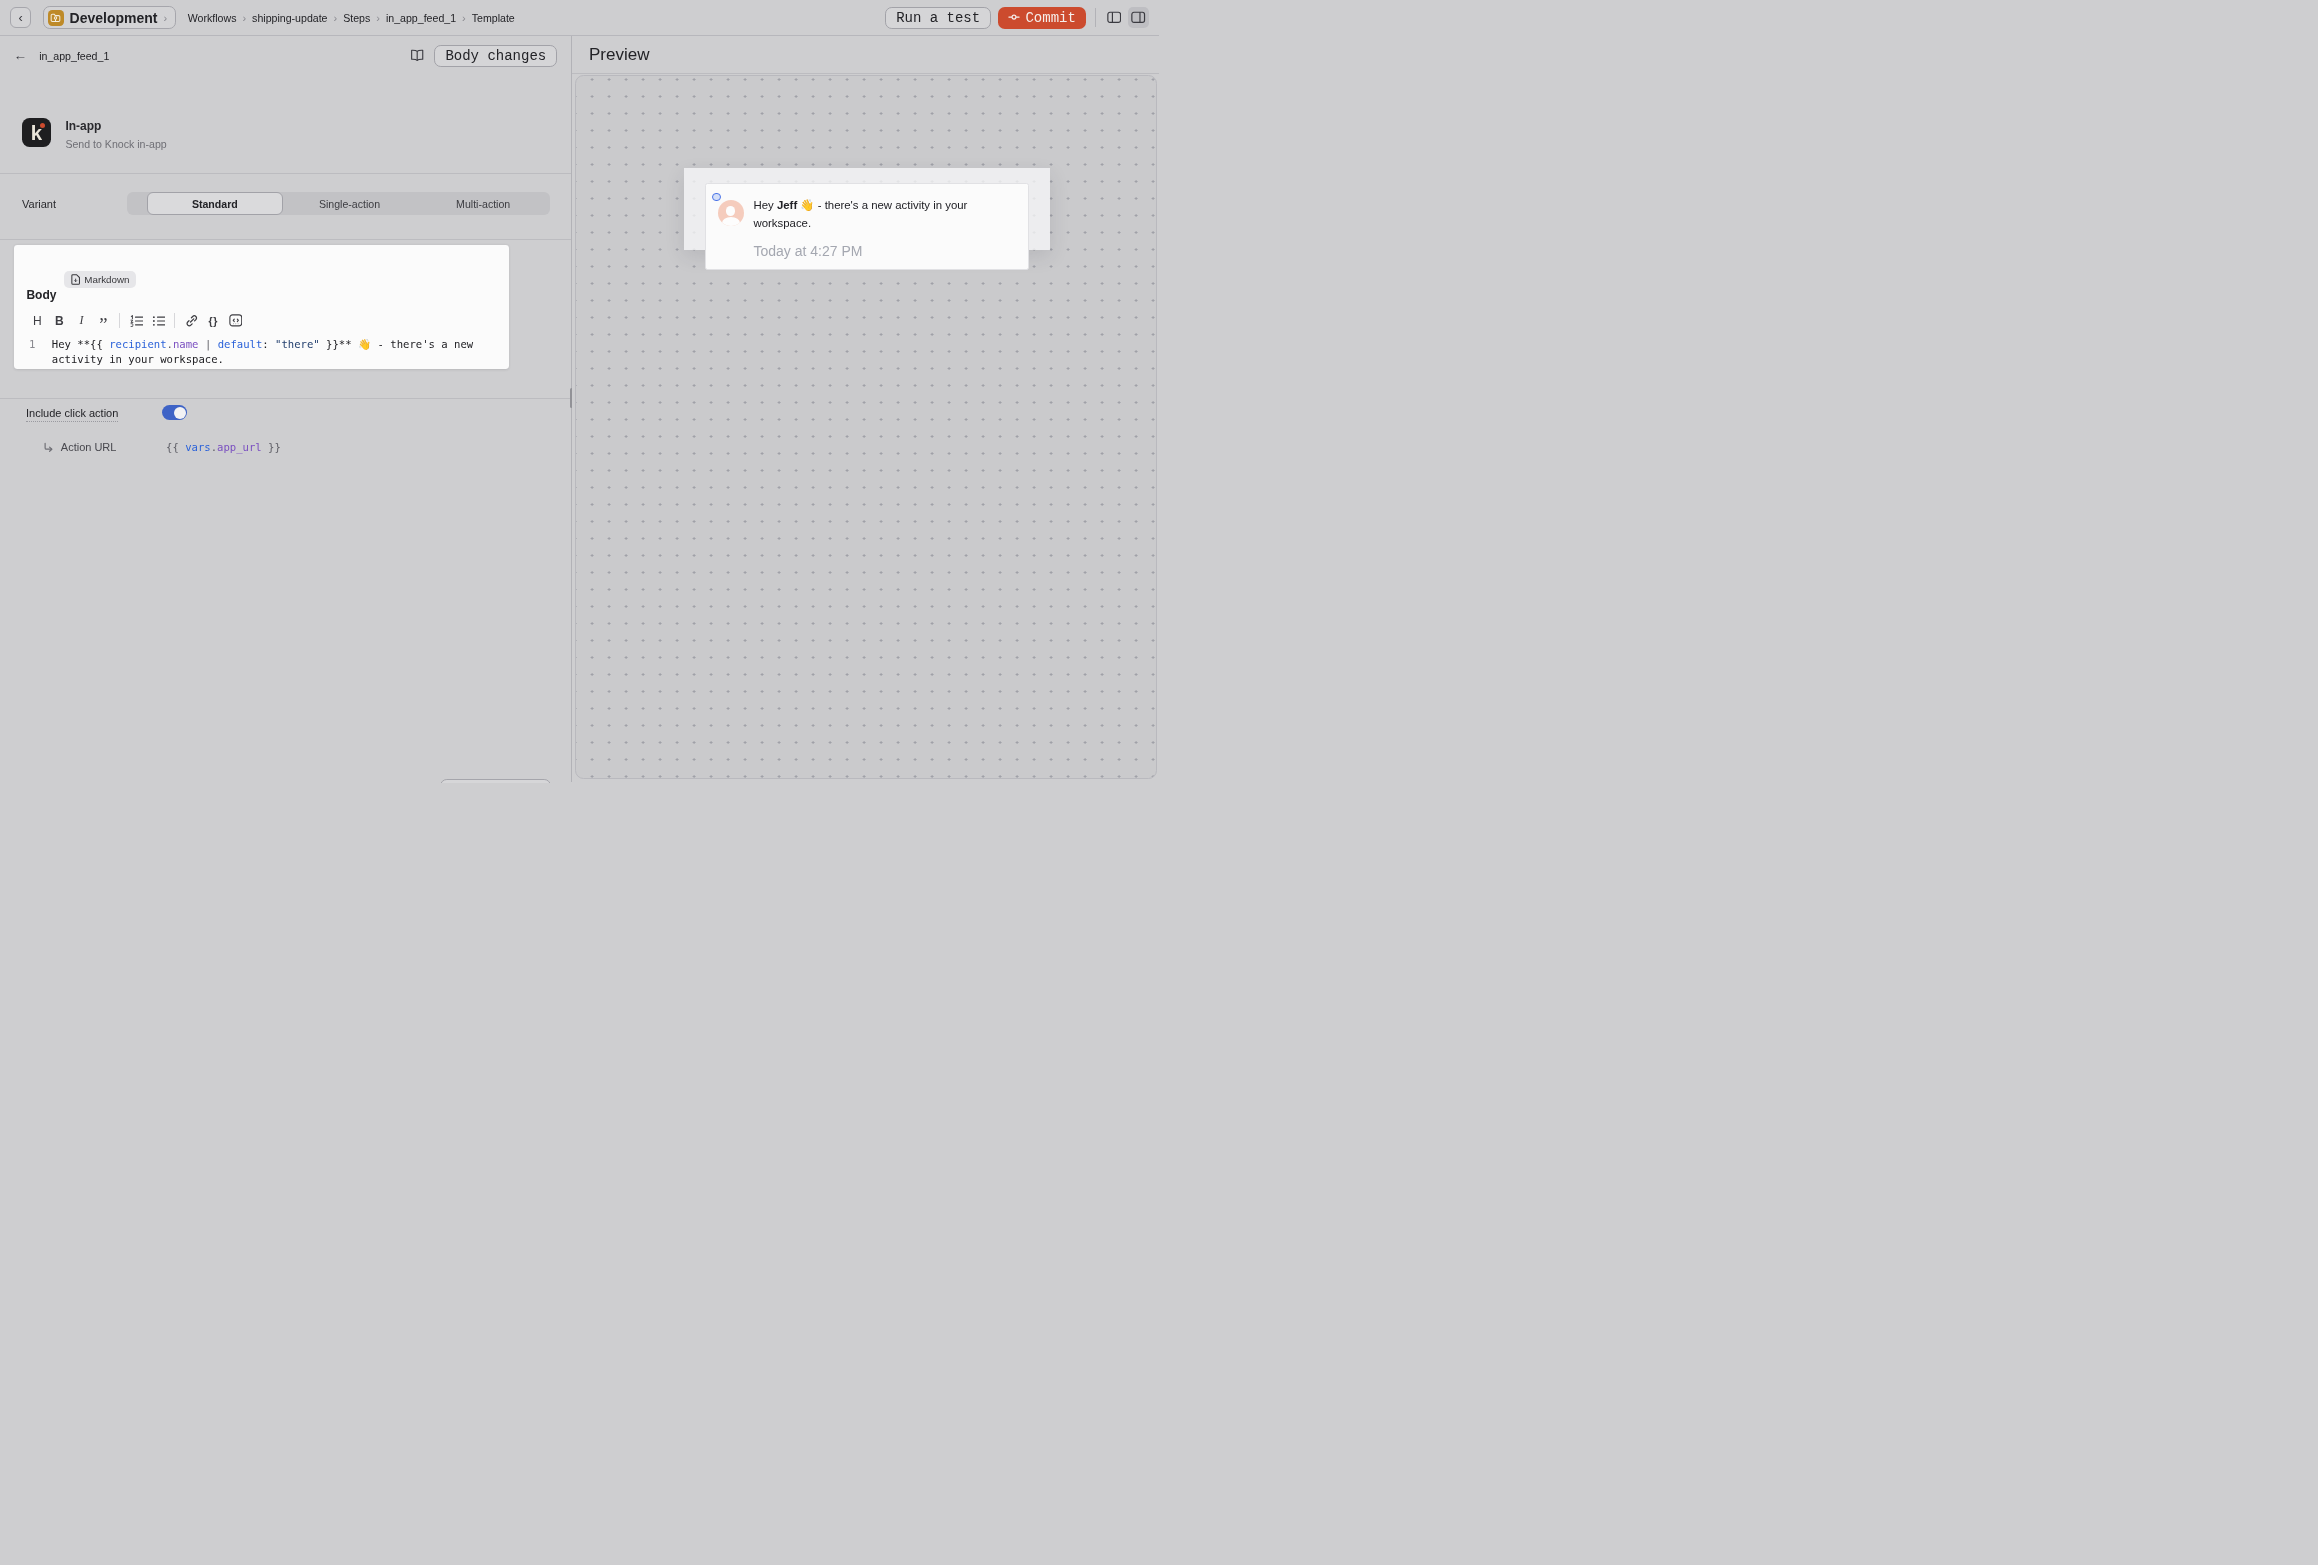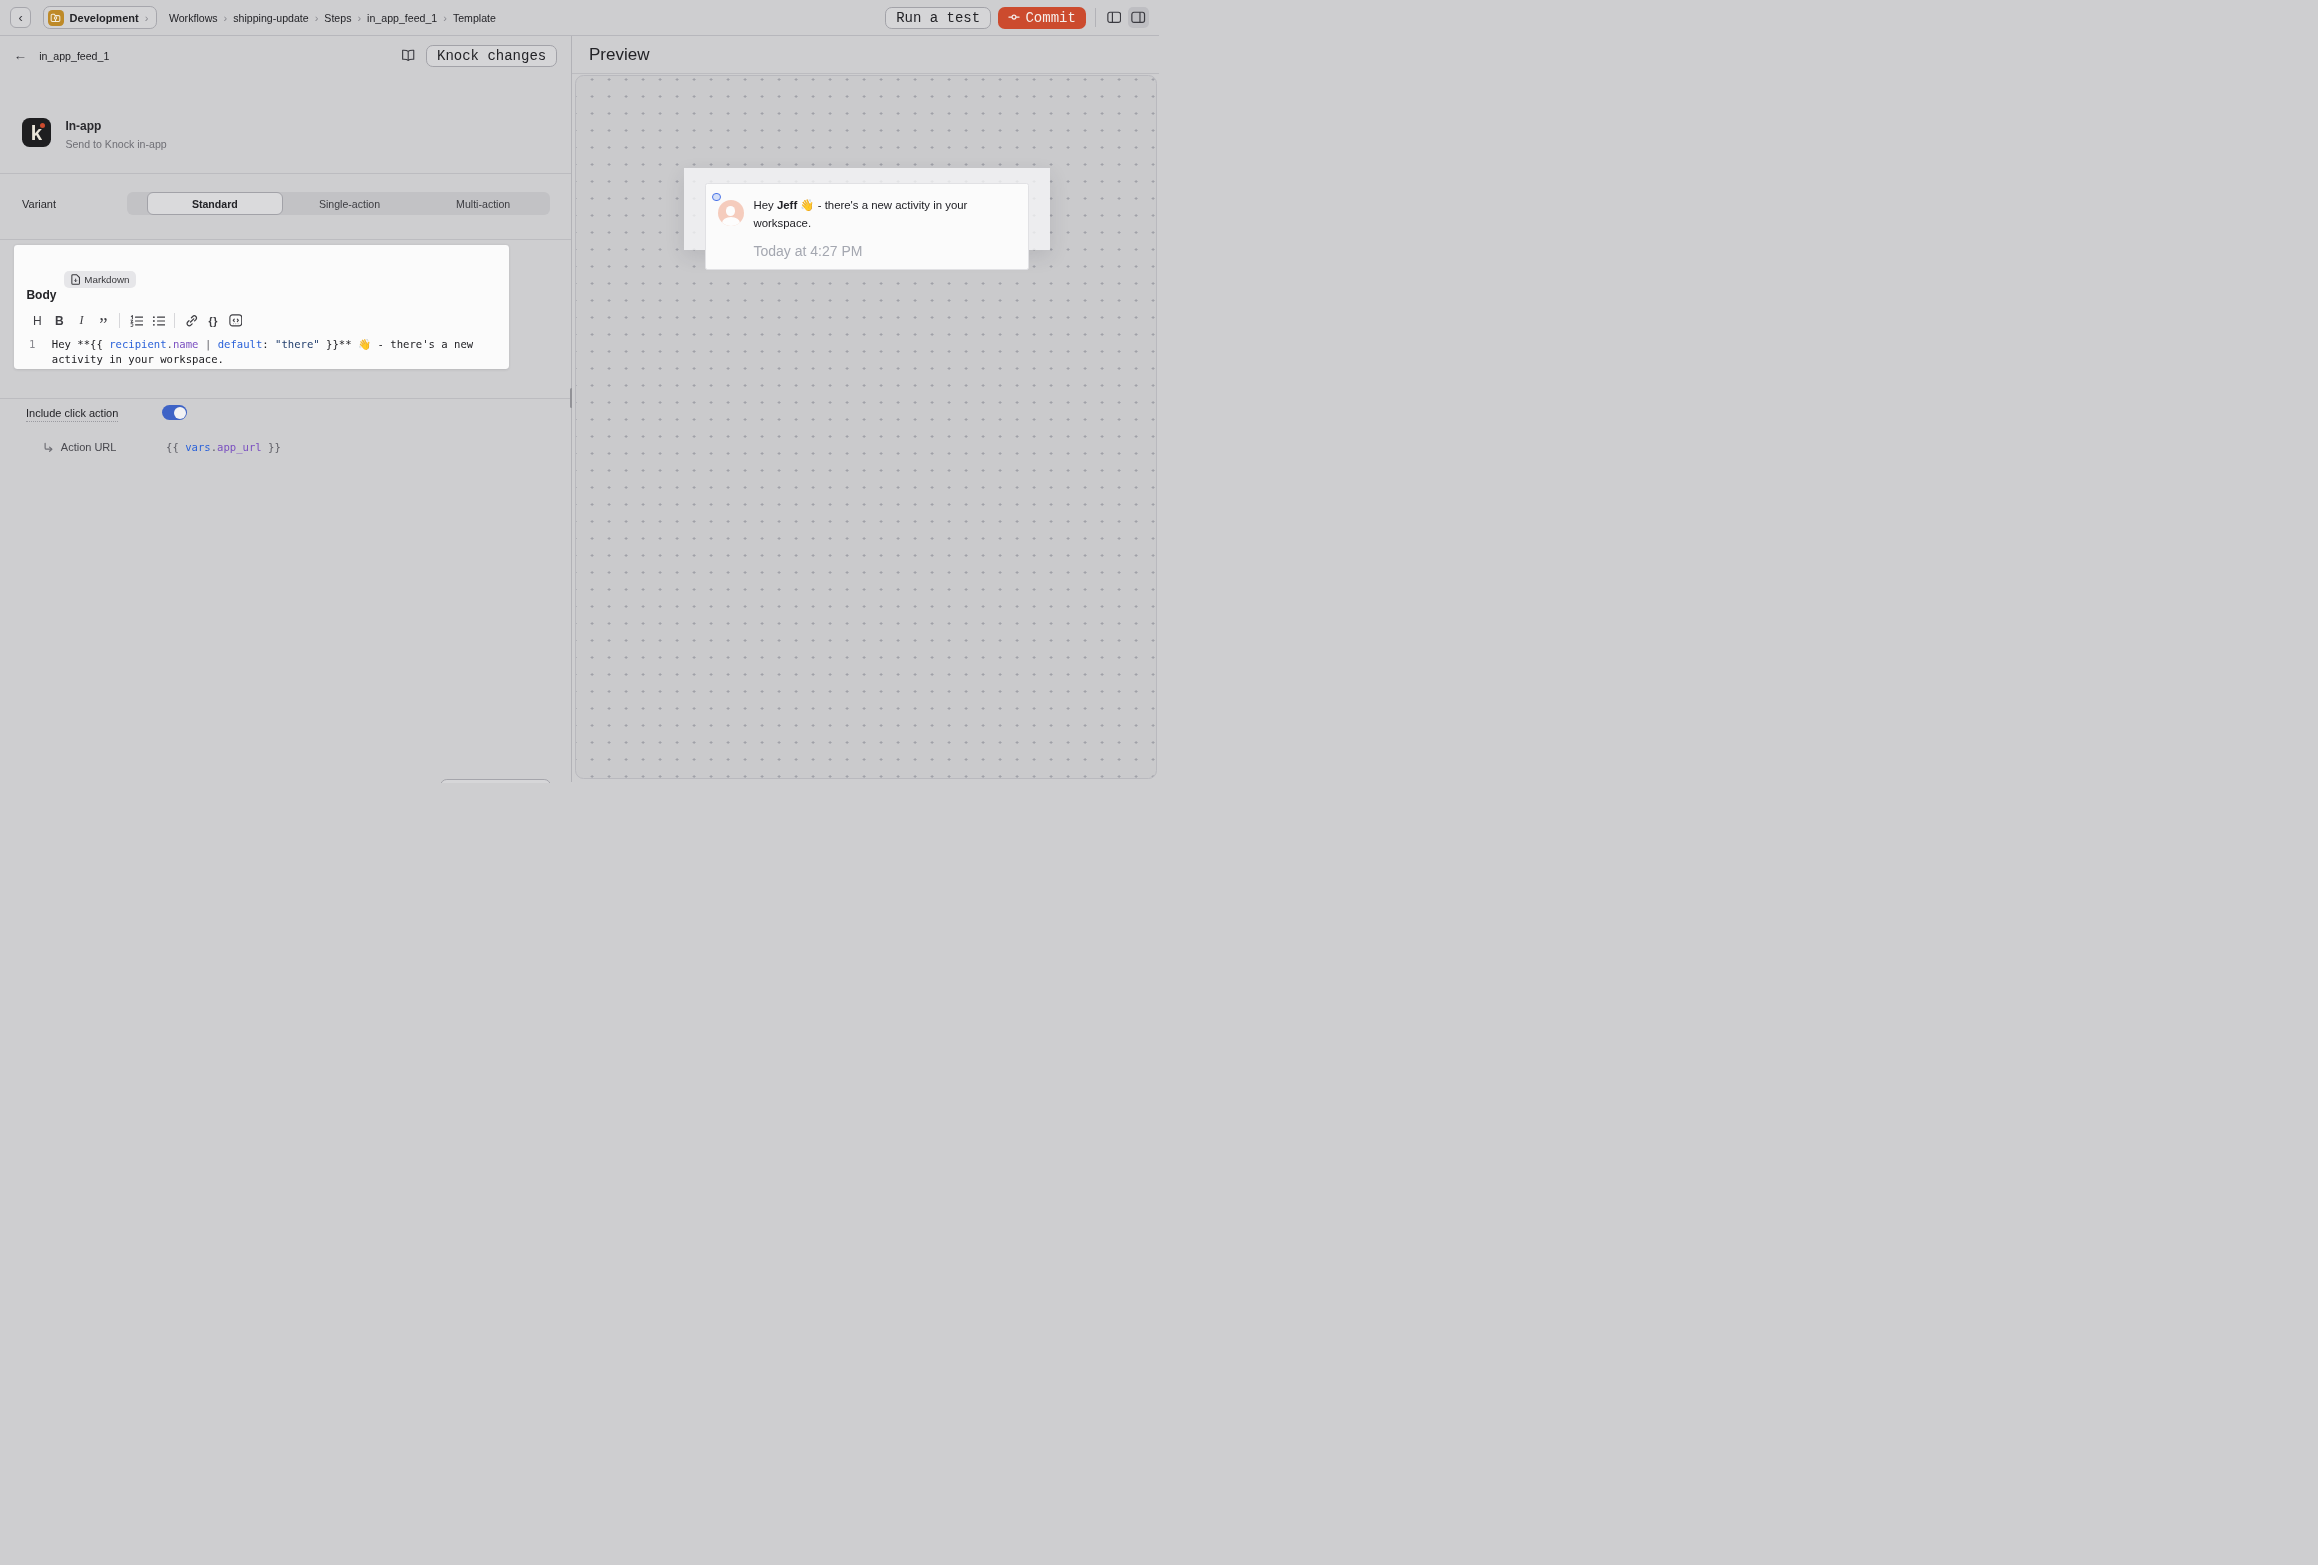--- a/index.html
+++ b/index.html
@@ -11,21 +11,21 @@
   .topbar { position:absolute; left:0; top:0; width:1159px; height:36px;
             background:#CECED0; border-bottom:0.8px solid #B7B7BC;
             display:flex; align-items:center; padding:0 10.2px; }
   .iconbtn { display:flex; align-items:center; justify-content:center; cursor:pointer; }
   .back-btn { width:21px; height:21px; border:0.8px solid #A6A6AC; border-radius:6px;
               background:#D3D3D5; font-size:12.7px; color:#3A3A40; margin-right:12px; }
   .proj-chip { display:flex; align-items:center; gap:6px; height:23px; padding:0 7.6px 0 3.4px;
                border:0.8px solid #A6A6AC; border-radius:6.8px; background:#D3D3D5; }
   .folder-badge { width:16px; height:16px; border-radius:4.2px; background:#BE8A28;
                   display:flex; align-items:center; justify-content:center; }
-  .proj-chip .lbl { font-size:11px; font-weight:700; color:#232327; }
+  .proj-chip .lbl { font-size:14px; font-weight:700; color:#232327; }
   .crumb-sep { color:#8A8A90; font-size:11px; padding:0 6px; }
   .crumb-sep.inchip { padding:0; }
   .crumb { font-size:10.6px; color:#232327; cursor:pointer; }
   .topbar-right { margin-left:auto; display:flex; align-items:center; }
   .btn { display:flex; align-items:center; justify-content:center; font-size:14px;
          border-radius:6.8px; cursor:pointer;font-family:Liberation Mono, monospace; }
   .run-btn { height:22px; padding:0 10.2px; border:0.8px solid #A2A2A8; background:#D5D5D7; color:#232327; }
   .commit-btn { height:22px; padding:0 10.2px; background:#CC4B2E; color:#F6EFEC; margin-left:6.8px; gap:5.1px; }
   .tb-sep { width:0.8px; height:18.7px; background:#B2B2B7; margin:0 8.5px; }
   .panel-toggle { width:20.4px; height:20.4px; border-radius:5.1px; color:#3A3A40; }
@@ -193,21 +193,21 @@
     <div class="ed-head">
       <span class="back-arrow">←</span>
       <span class="step-name">in_app_feed_1</span>
       <div class="ed-head-right">
         <span class="iconbtn">
           <svg width="14.4" height="12.7" viewBox="0 0 18 16" fill="none" stroke="#3A3A40" stroke-width="1.4" stroke-linejoin="round">
             <path d="M9 3 C7.8 1.8 5.8 1.4 2 1.6 V13 c3.8-.2 5.8.2 7 1.4 1.2-1.2 3.2-1.6 7-1.4 V1.6 c-3.8-.2-5.8.2-7 1.4 z"></path>
             <line x1="9" y1="3" x2="9" y2="14.4"></line>
           </svg>
         </span>
-        <div class="btn save-btn">Knock changes</div>
+        <div class="btn save-btn">Body changes</div>
       </div>
     </div>
 
     <div class="channel-row">
       <div class="knock-logo">
         <span class="k">k</span>
         <span class="dot"></span>
       </div>
       <div>
         <div class="channel-title">In-app</div>

